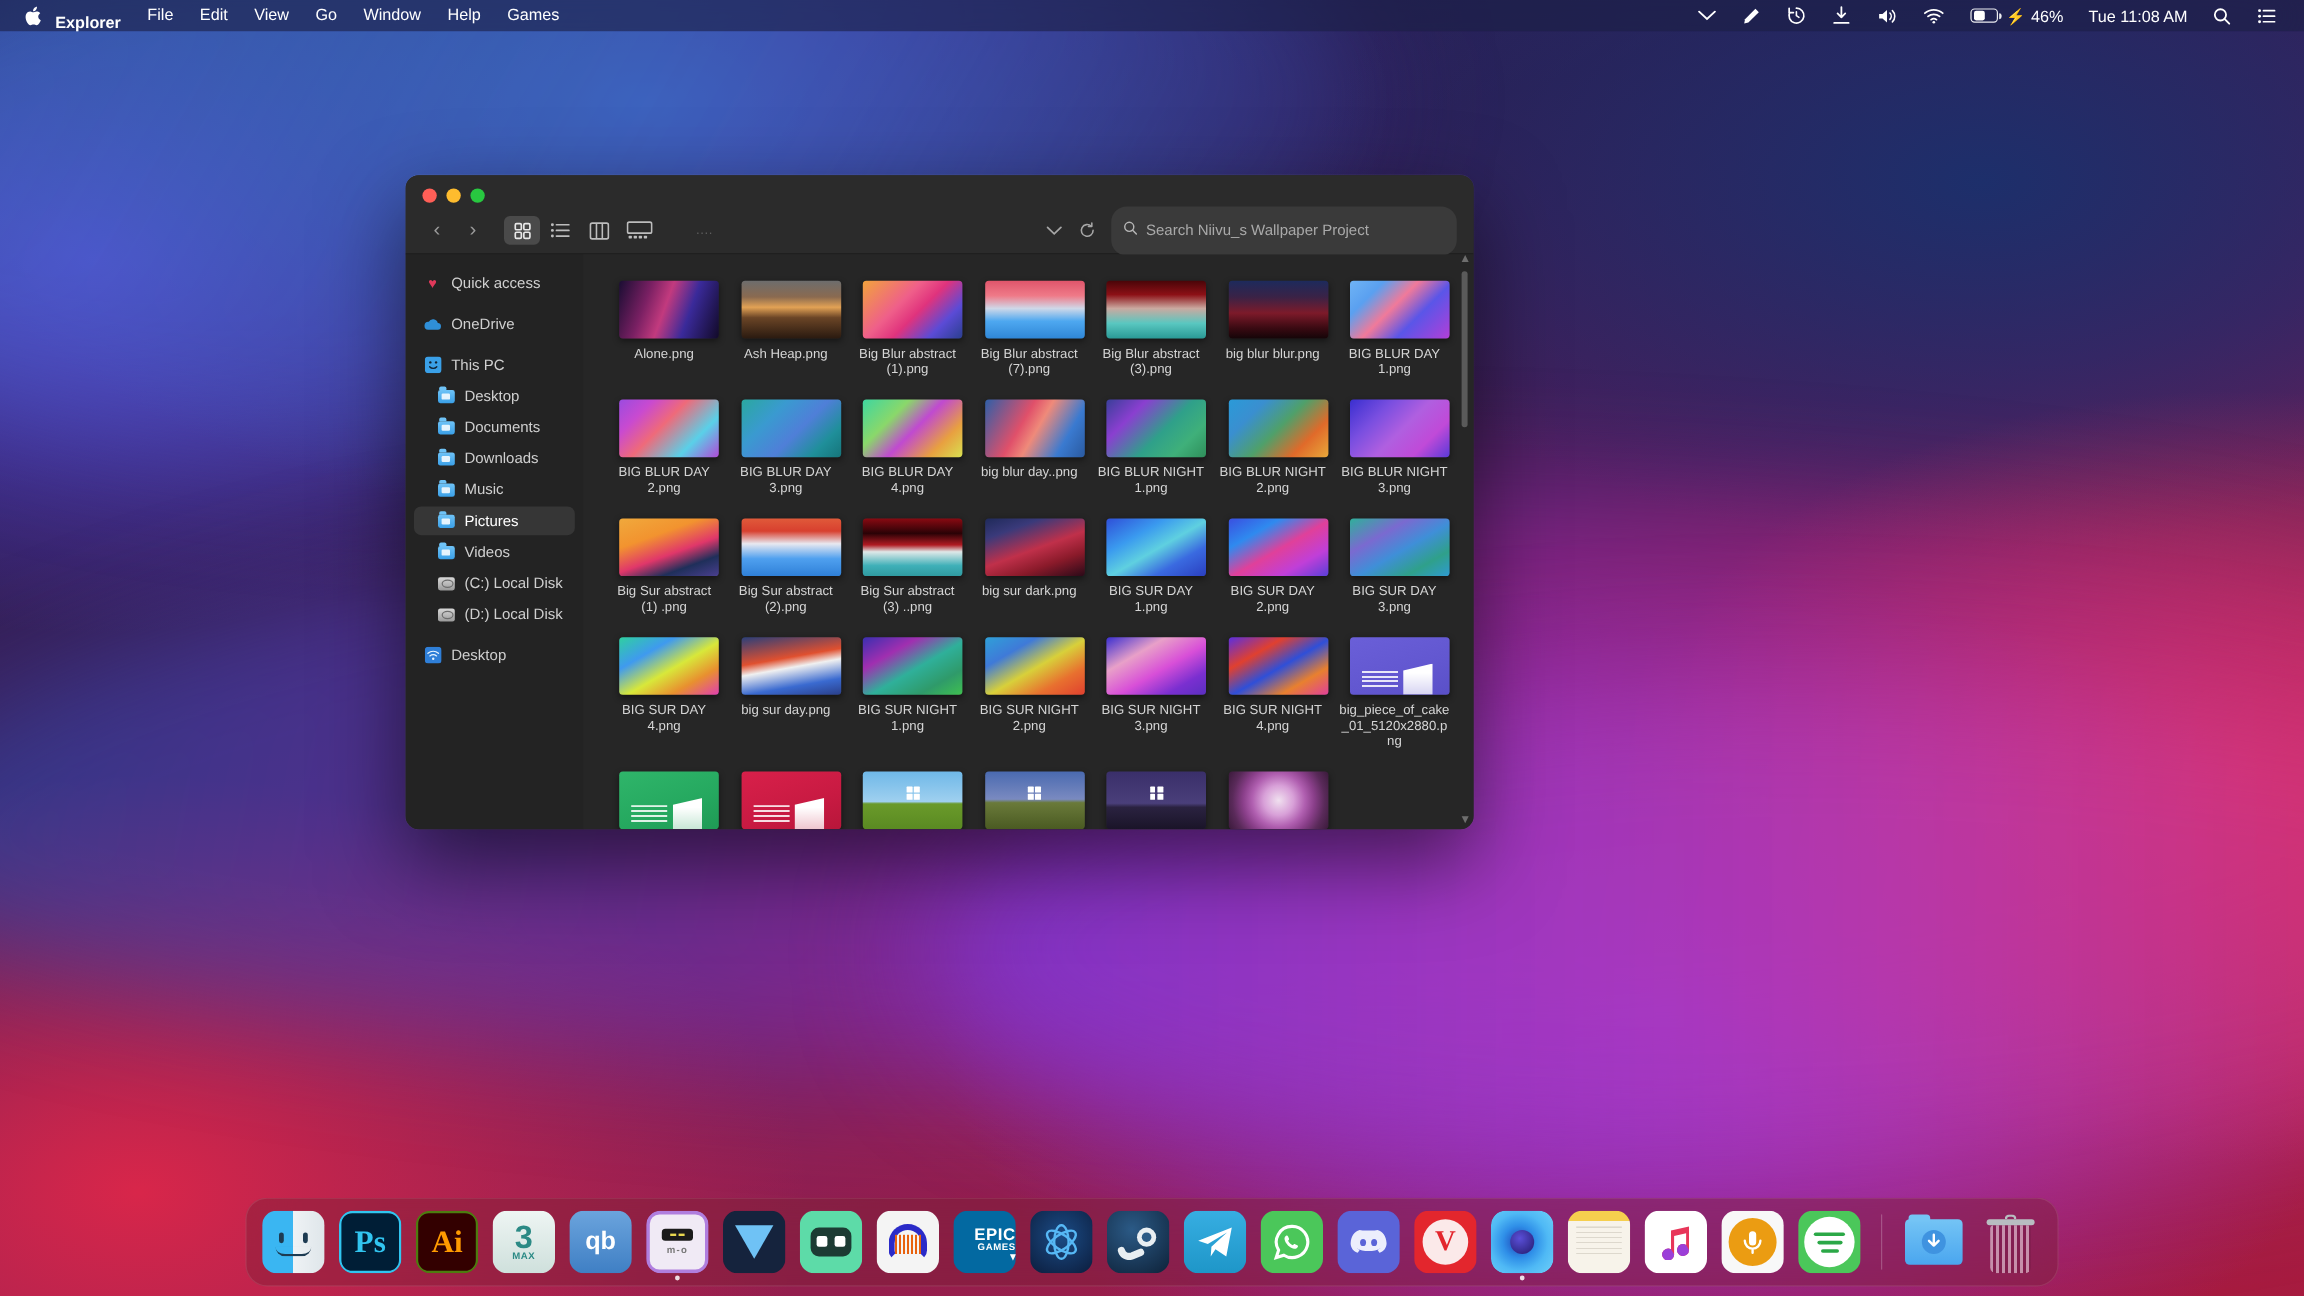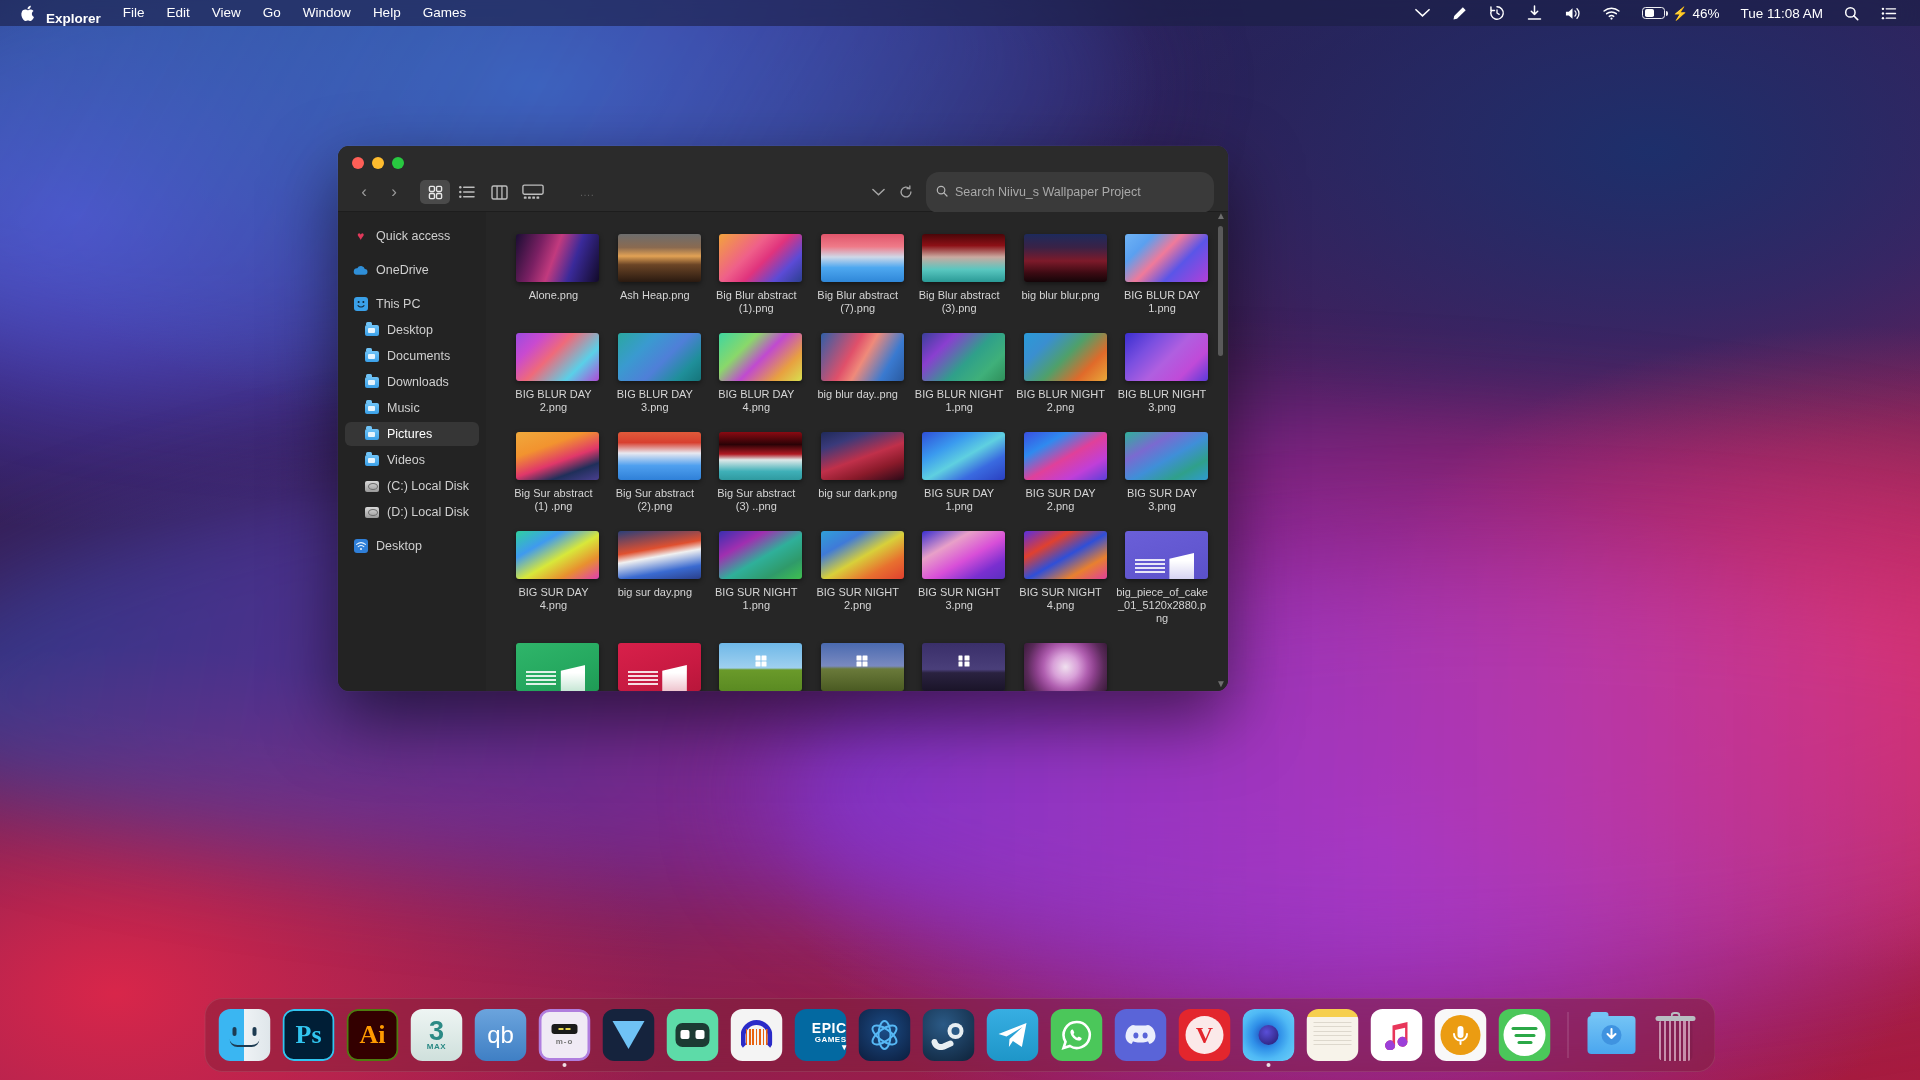--- a/index.html
+++ b/index.html
@@ -642,21 +642,21 @@
     <div class="dock-item">
       <div class="dock-ico">
         <div style="width:100%;height:100%;background:linear-gradient(180deg,#eef5f3,#cfe0dc);display:flex;flex-direction:column;align-items:center;justify-content:center;">
           <span style="color:#2b8a85;font-size:27px;font-weight:bold;line-height:22px;">3</span>
           <span style="color:#2b8a85;font-size:8px;font-weight:bold;letter-spacing:.5px;">MAX</span>
         </div>
       </div>
     </div>
     <div class="dock-item">
       <div class="dock-ico">
-        <div style="width:100%;height:100%;background:linear-gradient(180deg,#6ba4dd,#3f7fc4);display:flex;align-items:center;justify-content:center;color:#fff;font-size:24px;font-weight:normal;">qb</div>
+        <div style="width:100%;height:100%;background:linear-gradient(180deg,#6ba4dd,#3f7fc4);display:flex;align-items:center;justify-content:center;color:#fff;font-size:21px;font-weight:bold;">qb</div>
       </div>
     </div>
     <div class="dock-item">
       <div class="dock-ico">
         <div style="width:100%;height:100%;background:#f0eaf5;border:3px solid #b07ede;border-radius:11px;display:flex;flex-direction:column;align-items:center;justify-content:center;gap:3px;">
           <span style="width:26px;height:10px;background:#1b1b1b;border-radius:3px;display:flex;align-items:center;justify-content:center;gap:2px;">
             <i style="width:5px;height:2px;background:#e8d850;display:block;"></i>
             <i style="width:5px;height:2px;background:#e8d850;display:block;"></i>
           </span>
           <span style="color:#777;font-size:8px;letter-spacing:1px;">m-o</span>

